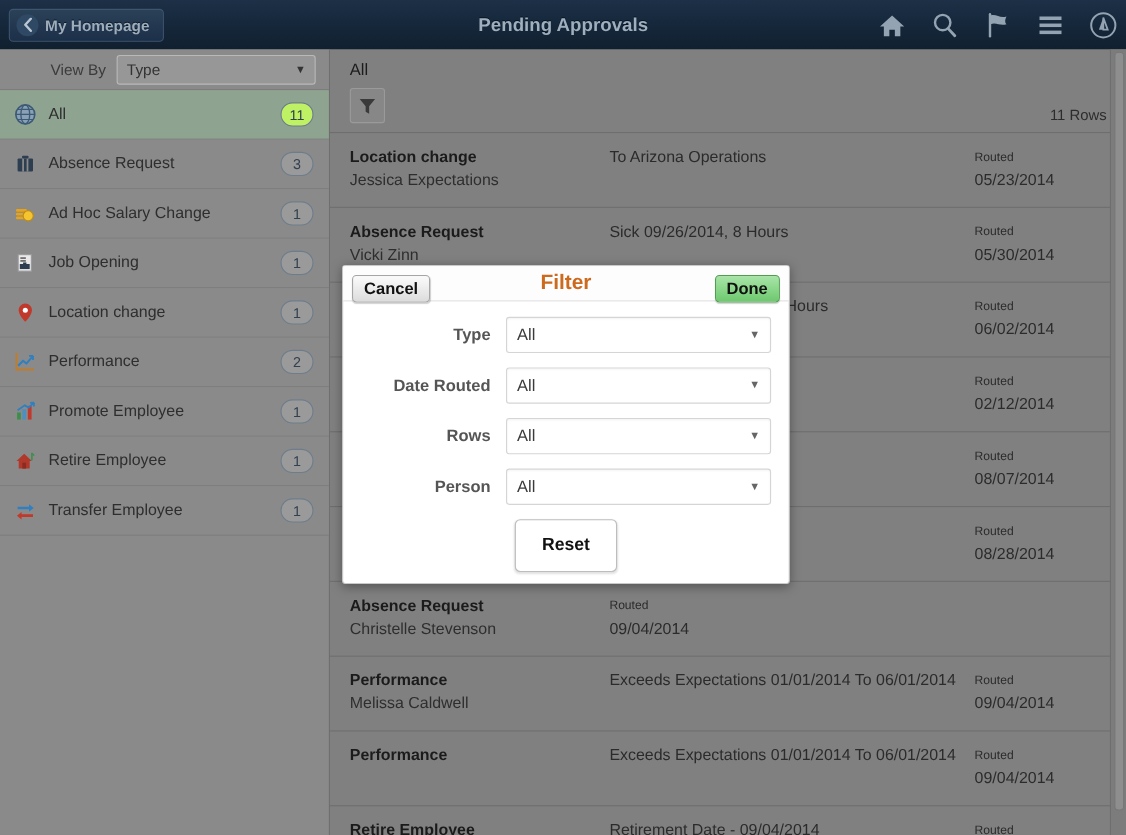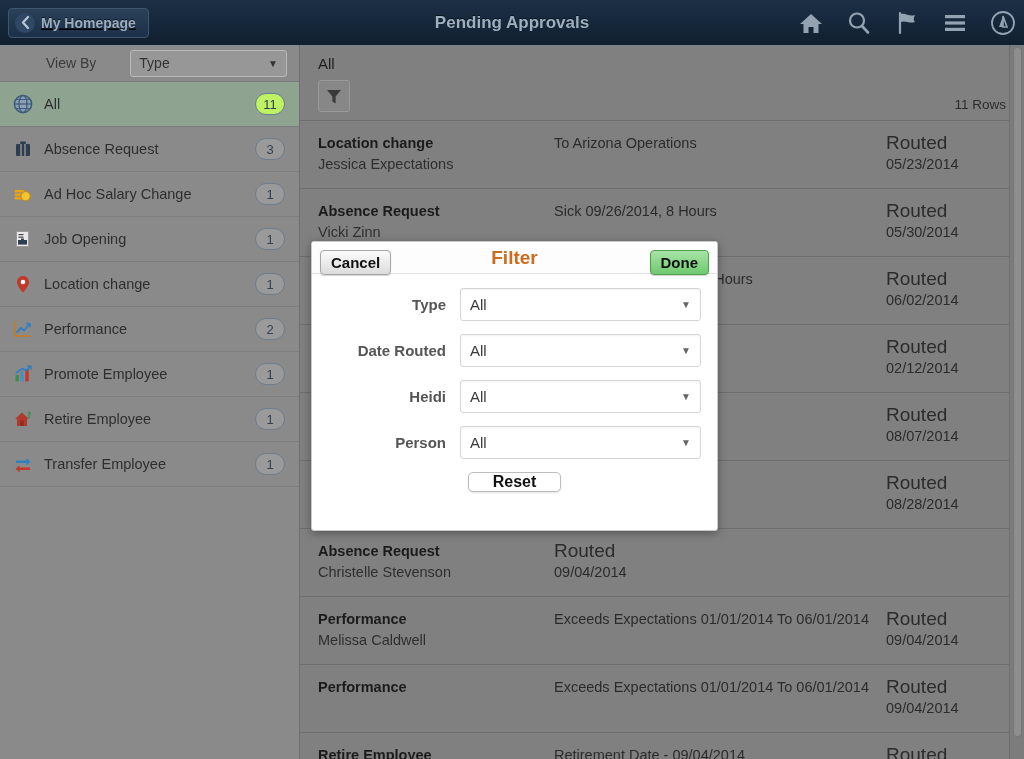--- a/index.html
+++ b/index.html
@@ -16,21 +16,20 @@
     position: absolute; top: 0; left: 0; width: 1024px; height: 45px;
     background: linear-gradient(to bottom, #1d3047 0%, #16283c 45%, #11202f 100%);
     display: flex; align-items: center;
   }
   .homepage-btn {
     margin-left: 8px; height: 30px;
     background: linear-gradient(to bottom, #2b4158, #1c3049);
     border: 1px solid #3d556e; border-radius: 4px;
     display: flex; align-items: center; padding: 0 12px 0 6px;
     cursor: pointer;
-    text-decoration: underline;
   }
   .chev-circle {
     width: 20px; height: 20px; border-radius: 50%;
     background: #2f4864; display: flex; align-items: center; justify-content: center;
     margin-right: 6px;
   }
   .chev-circle svg { display:block; }
   .homepage-label {
     color: #9eadbc; font-size: 14px; font-weight: bold;
     text-shadow: 0 -1px 0 #0b1826;
@@ -53,21 +52,20 @@
   .sidebar {
     position: absolute; top: 45px; left: 0; width: 300px; height: 714px;
     background: #8a8a8a;
     border-right: 1px solid #6f6f6f;
     overflow: hidden;
   }
   .viewby-row {
     height: 37px; display: flex; align-items: center;
     padding: 0 12px 0 0; background: #8a8a8a;
     border-bottom: 1px solid #7a7a7a;
-    gap: 24px;
   }
   .viewby-label {
     flex: 0 0 auto; font-size: 14px; color: #3b3b3b; margin-right: 10px;
     padding-left: 46px;
   }
   .viewby-select {
     flex: 1; height: 27px; background: #979797;
     border: 1px solid #b9b9b9; border-radius: 3px;
     display: flex; align-items: center; justify-content: space-between;
     padding: 0 8px; cursor: pointer;
@@ -118,21 +116,21 @@
   .list-row {
     display: flex; align-items: flex-start; position: relative;
     min-height: 63px; padding: 12px 30px 12px 18px;
     border-bottom: 1px solid #6e6e6e; cursor: pointer;
   }
   .col-type { width: 236px; flex: 0 0 236px; padding-right: 10px; }
   .row-type { font-size: 14.5px; font-weight: bold; color: #1b1b1b; line-height: 20px; }
   .row-name { font-size: 14.5px; color: #2e2e2e; line-height: 23px; }
   .col-desc { flex: 1; font-size: 14.5px; color: #2b2b2b; line-height: 20px; padding-right: 10px; }
   .col-status { width: 108px; flex: 0 0 108px; text-align: left; }
-  .row-status { font-size: 19px; color: #2b2b2b; line-height: 20px; }
+  .row-status { font-size: 11px; color: #2b2b2b; line-height: 20px; }
   .row-date { font-size: 14.5px; color: #2b2b2b; line-height: 23px; }
   .row-chev {
     position: absolute; right: 8px; top: 50%; transform: translateY(-50%);
     font-size: 17px; color: #3b3b3b;
   }
 
   
   .vscroll {
     position: absolute; right: 0; top: 45px; width: 15px; height: 714px;
     background: #7c7c7c; border-left: 1px solid #6e6e6e;
@@ -181,21 +179,21 @@
     flex: 1; height: 33px; background: #fff;
     border: 1px solid #d5d5d5; border-radius: 3px;
     display: flex; align-items: center; justify-content: space-between;
     padding: 0 9px; cursor: pointer;
     box-shadow: inset 0 1px 2px rgba(0,0,0,.05);
   }
   .field-select .val { font-size: 15px; color: #3a3a3a; }
   .field-select .arrow { font-size: 10px; color: #666; }
   .reset-wrap { display: flex; justify-content: center; margin-top: 10px; }
   .btn-reset {
-    padding: 0 24px; font-size: 16px; font-weight: bold; color: #111;
+    padding: 14px 24px; font-size: 16px; font-weight: bold; color: #111;
     background: #fff; border: 1px solid #bdbdbd; border-radius: 5px;
     cursor: pointer; box-shadow: 0 1px 2px rgba(0,0,0,.12);
   }
 </style>
 </head>
 <body>
 
 <div id="app">
 
   <div class="topbar">
@@ -511,21 +509,21 @@
             </div>
           </div>
           <div class="field-row">
             <div class="field-label">Date Routed</div>
             <div class="field-select">
               <span class="val">All</span>
               <span class="arrow">▼</span>
             </div>
           </div>
           <div class="field-row">
-            <div class="field-label">Heidi</div>
+            <div class="field-label">Rows</div>
             <div class="field-select">
               <span class="val">All</span>
               <span class="arrow">▼</span>
             </div>
           </div>
           <div class="field-row">
             <div class="field-label">Person</div>
             <div class="field-select">
               <span class="val">All</span>
               <span class="arrow">▼</span>

